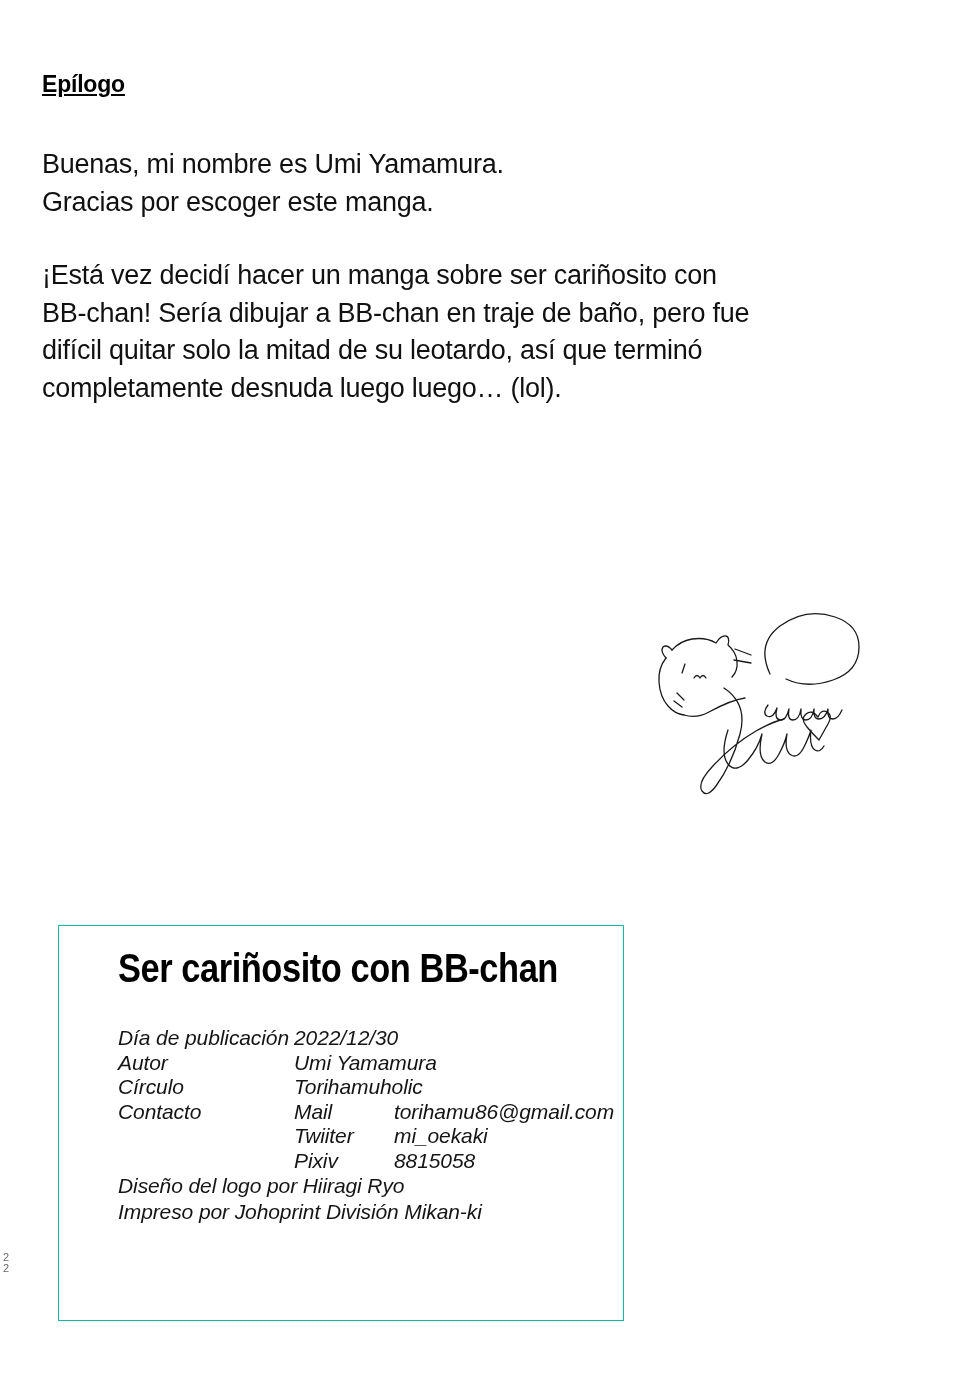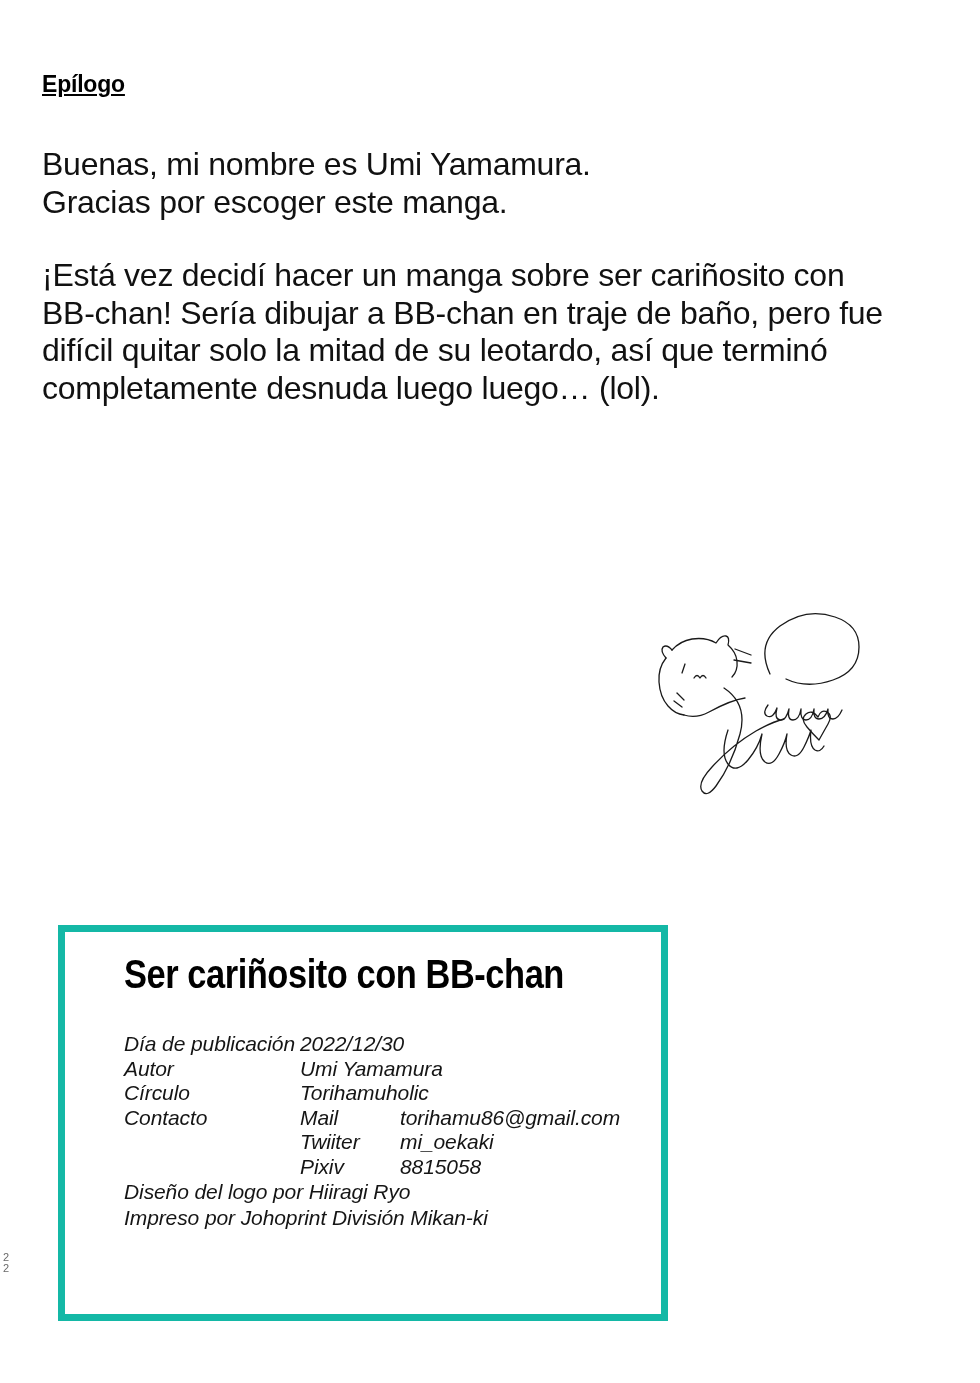--- a/index.html
+++ b/index.html
@@ -34,21 +34,21 @@
     line-height: 1.1;
     white-space: nowrap;
     text-decoration: underline;
   }
 
   
   .body-block {
     position: absolute;
     left: 42px;
     width: 880px;
-    font-size: 32px;
+    font-size: 27px;
     line-height: 37.5px;
     letter-spacing: -0.25px;
     color: #111111;
   }
   .para-1 { top: 146px; }
   .para-2 { top: 257px; }
   .para-3 { top: 443px; }
 
   .body-block .line {
     display: block;
@@ -75,23 +75,23 @@
     color: #6a6a6a;
     letter-spacing: 0;
   }
   .page-number span { display: block; }
 
   
   .colophon {
     position: absolute;
     left: 58px;
     top: 925px;
-    width: 610px;
+    width: 566px;
     height: 396px;
-    border: 7px solid #14b8a6;
+    border: 1px solid #14b8a6;
     box-sizing: border-box;
     background: #ffffff;
   }
 
   .colophon-title {
     position: absolute;
     left: 59px;
     top: 20px;
     font-family: "Liberation Sans Narrow", "Liberation Sans", sans-serif;
     font-size: 40px;

